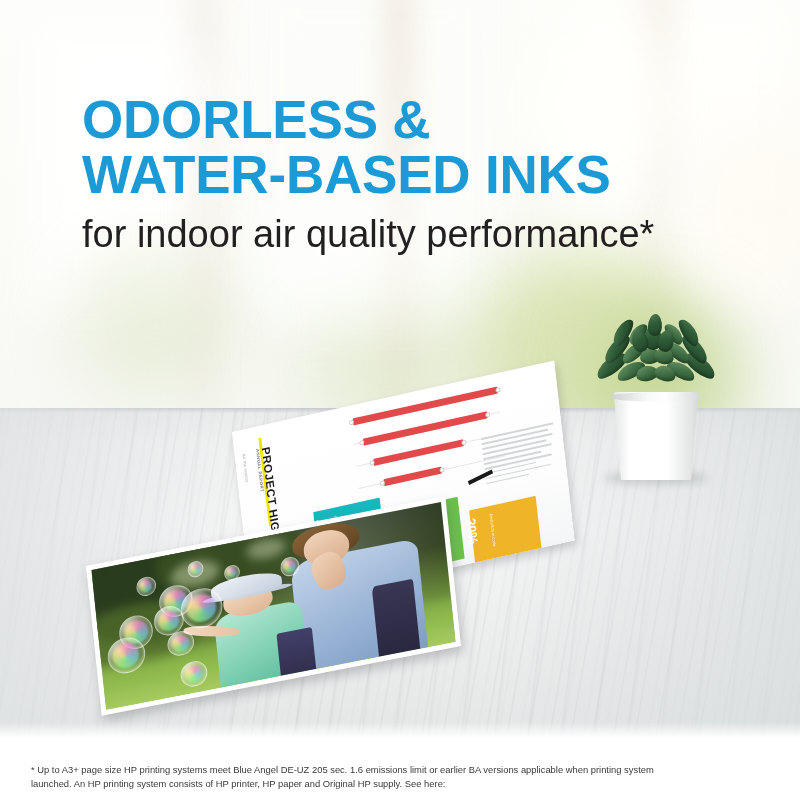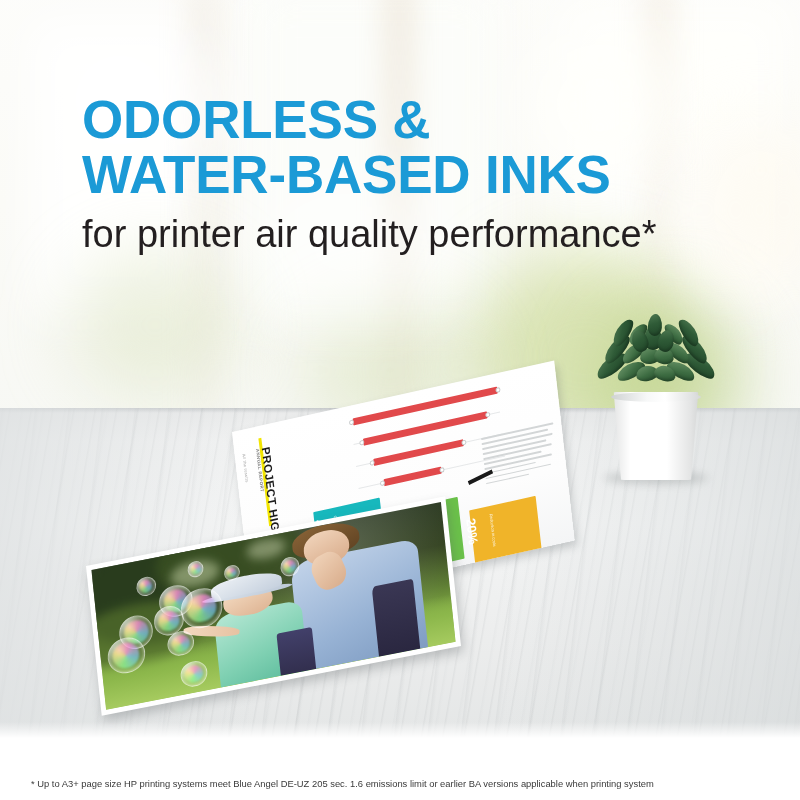--- a/index.html
+++ b/index.html
@@ -437,21 +437,22 @@
       <div class="bubble" style="left:22%;top:78%;width:7%;height:16%;">
           <i></i>
         </div>
     </div>
   </div>
 
   <div class="headline">
     <span class="hl-line">ODORLESS &amp;</span>
     <span class="hl-line">WATER-BASED INKS</span>
   </div>
-  <div class="subhead">for printer air quality performance*</div>
+  <div class="subhead">for indoor air quality performance*</div>
 
   <div class="foot-band-fade"></div>
   <div class="foot-band"></div>
   <div class="footnote">
     <div>* Up to A3+ page size HP printing systems meet Blue Angel DE-UZ 205 sec. 1.6 emissions limit or earlier BA versions applicable when printing system</div>
+    <div>launched. An HP printing system consists of HP printer, HP paper and Original HP supply. See here:</div>
   </div>
 
 </div>
 
 </body></html>

